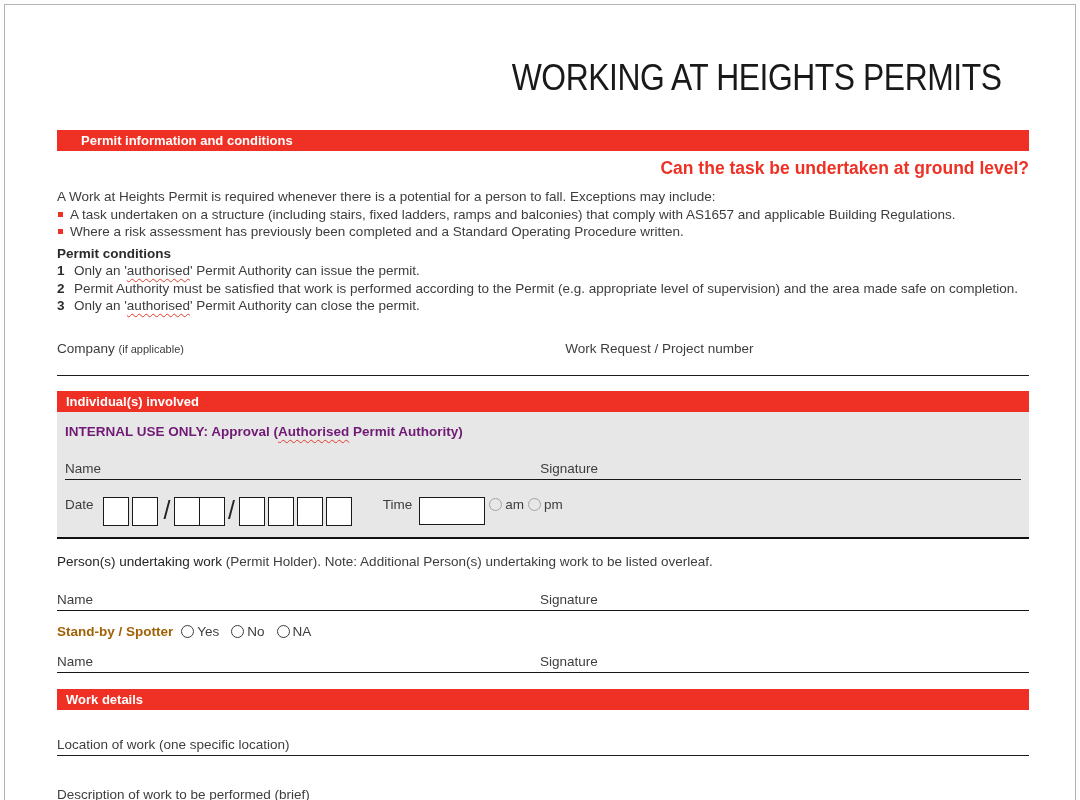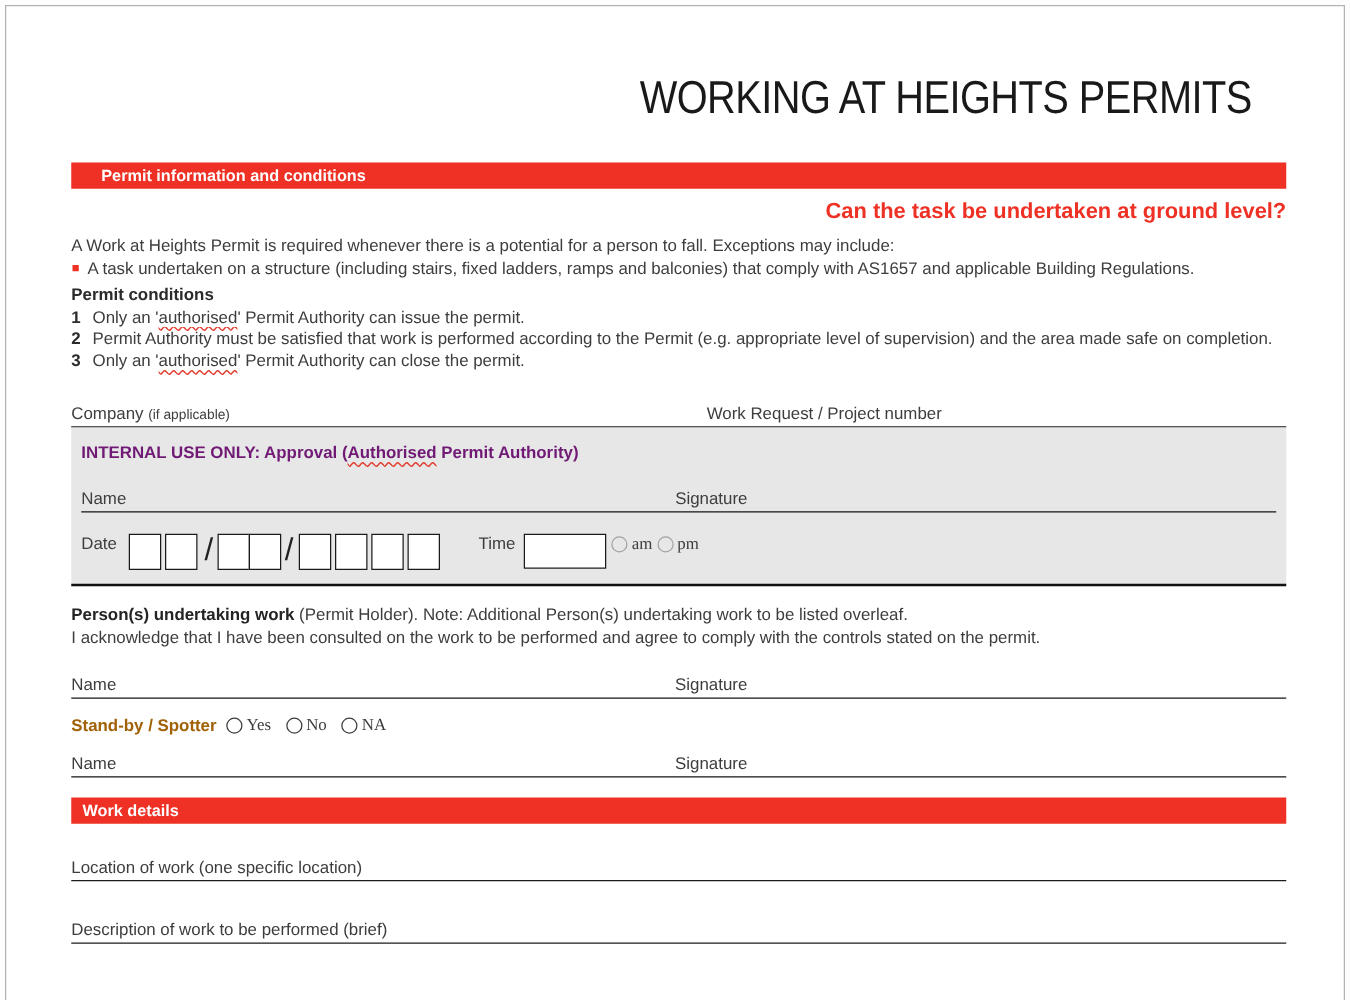--- a/index.html
+++ b/index.html
@@ -47,21 +47,21 @@
   .cond-title{font-weight:700;color:#2b2b2b;margin-top:4px;line-height:17.5px;}
   .cond-row{display:flex;line-height:17.5px;}
   .cond-num{font-weight:700;color:#2b2b2b;flex:0 0 17px;}
 
   .sq{
     text-decoration:underline;text-decoration-style:wavy;
     text-decoration-color:#e33a2b;text-decoration-thickness:1px;
     text-underline-offset:3px;
   }
 
-  .field-row{display:flex;align-items:flex-end;border-bottom:1.4px solid var(--line-dark);padding-bottom:3px;}
+  .field-row{display:flex;align-items:flex-end;border-bottom:1.4px solid var(--line-dark);padding-bottom:19px;}
   .company-row{margin-top:26px;}
   .company-row .cell-left{width:52.3%;}
   .company-row .cell-right{flex:1;}
   .hint{font-size:11px;}
 
   .banner.individuals{margin-top:15px;}
 
   .gray-box{
     background:var(--section-bg);
     border-bottom:2.5px solid #111;
@@ -81,25 +81,25 @@
   .dbox{width:26px;height:29px;border:1.6px solid #1a1a1a;background:#fff;margin-right:3px;}
   .dgroup{display:flex;}
   .dgroup.joined .dbox{margin-right:0;}
   .dgroup.joined .dbox + .dbox{margin-left:-1.6px;}
   .slash{font-size:25px;line-height:27px;font-weight:300;color:#222;margin:0 4px 0 3px;}
   .tbox{width:66px;height:28px;border:1.6px solid #1a1a1a;background:#fff;}
   .radio{width:13px;height:13px;border-radius:50%;display:inline-block;background:transparent;flex:0 0 auto;}
   .radio.gray{border:1.4px solid #a3a3a3;}
   .radio.dark{border:1.4px solid #3c3c3c;}
   .radio-opt{display:flex;align-items:center;padding-bottom:5px;}
-  .radio-opt .opt-label{margin-left:3px;font-family:Liberation Serif, serif;}
+  .radio-opt .opt-label{margin-left:3px;}
   .ampm{margin-left:4px;}
 
   .persons-para{margin-top:14px;line-height:17.5px;}
-  .bold-run{font-weight:700;color:#242424;}
+  .bold-run{font-weight:400;color:#242424;}
 
   .outer-ns{margin-top:22px;}
   .outer-ns2{margin-top:15px;}
 
   .standby-row{display:flex;align-items:center;margin-top:13px;}
   .standby-label{font-weight:700;color:#a16207;margin-right:8px;}
   .standby-row .radio-opt{padding-bottom:0;margin-right:12px;}
 
   .banner.work{margin-top:16px;}
 
@@ -121,20 +121,24 @@
   <div class="banner first">Permit information and conditions</div>
 
   <div class="q-heading">Can the task be undertaken at ground level?</div>
 
   <div class="body-text intro">A Work at Heights Permit is required whenever there is a potential for a person to fall. Exceptions may include:</div>
 
   <div class="bullet-row body-text">
     <span class="bullet-sq"></span>
     <span>A task undertaken on a structure (including stairs, fixed ladders, ramps and balconies) that comply with AS1657 and applicable Building Regulations.</span>
   </div>
+  <div class="bullet-row body-text">
+    <span class="bullet-sq"></span>
+    <span>Where a risk assessment has previously been completed and a Standard Operating Procedure written.</span>
+  </div>
 
   <div class="cond-title">Permit conditions</div>
 
   <div class="cond-row">
     <span class="cond-num">1</span>
     <span><span>Only an '</span><span class="sq">authorised</span><span>' Permit Authority can issue the permit.</span></span>
   </div>
   <div class="cond-row">
     <span class="cond-num">2</span>
     <span><span>Permit Authority must be satisfied that work is performed according to the Permit (e.g. appropriate level of supervision) and the area made safe on completion.</span><span class="sq"></span><span></span></span>
@@ -146,20 +150,21 @@
 
   <div class="field-row company-row">
     <div class="cell-left">
       <span>Company </span><span class="hint">(if applicable)</span>
     </div>
     <div class="cell-right">
       <span>Work Request / Project number</span>
     </div>
   </div>
 
+  <div class="banner individuals">Individual(s) involved</div>
 
   <div class="gray-box">
     <div class="internal-title"><span>INTERNAL USE ONLY: Approval (</span><span class="sq">Authorised</span><span> Permit Authority)</span></div>
 
     <div class="ns-row">
       <div class="ns-left">
         <span>Name</span>
       </div>
       <div class="ns-right">
         <span>Signature</span>
@@ -192,21 +197,20 @@
       </span>
       <span class="radio-opt ampm">
         <span class="radio gray"></span>
         <span class="opt-label">pm</span>
       </span>
     </div>
   </div>
 
   <div class="persons-para">
     <span class="bold-run">Person(s) undertaking work</span><span> (Permit Holder). Note: Additional Person(s) undertaking work to be listed overleaf.</span><br>
-    <span>I acknowledge that I have been consulted on the work to be performed and agree to comply with the controls stated on the permit.</span>
   </div>
 
   <div class="ns-row outer-ns">
     <div class="ns-left">
       <span>Name</span>
     </div>
     <div class="ns-right">
       <span>Signature</span>
     </div>
   </div>

